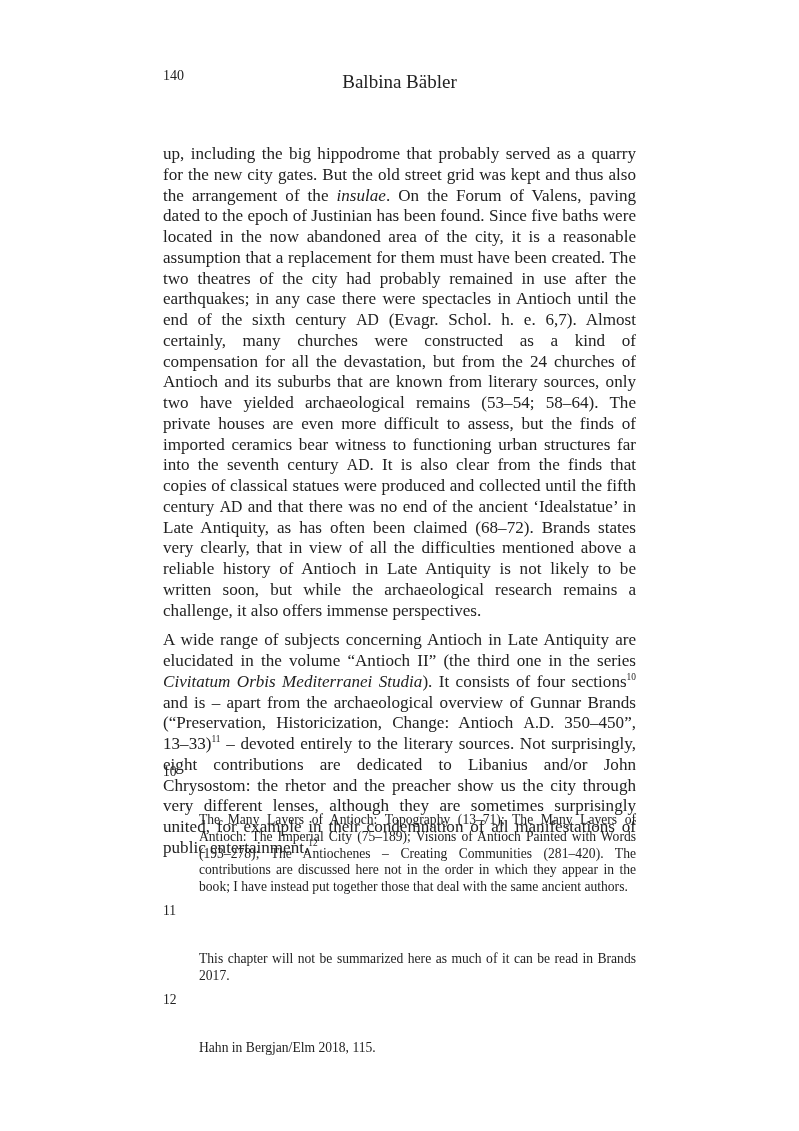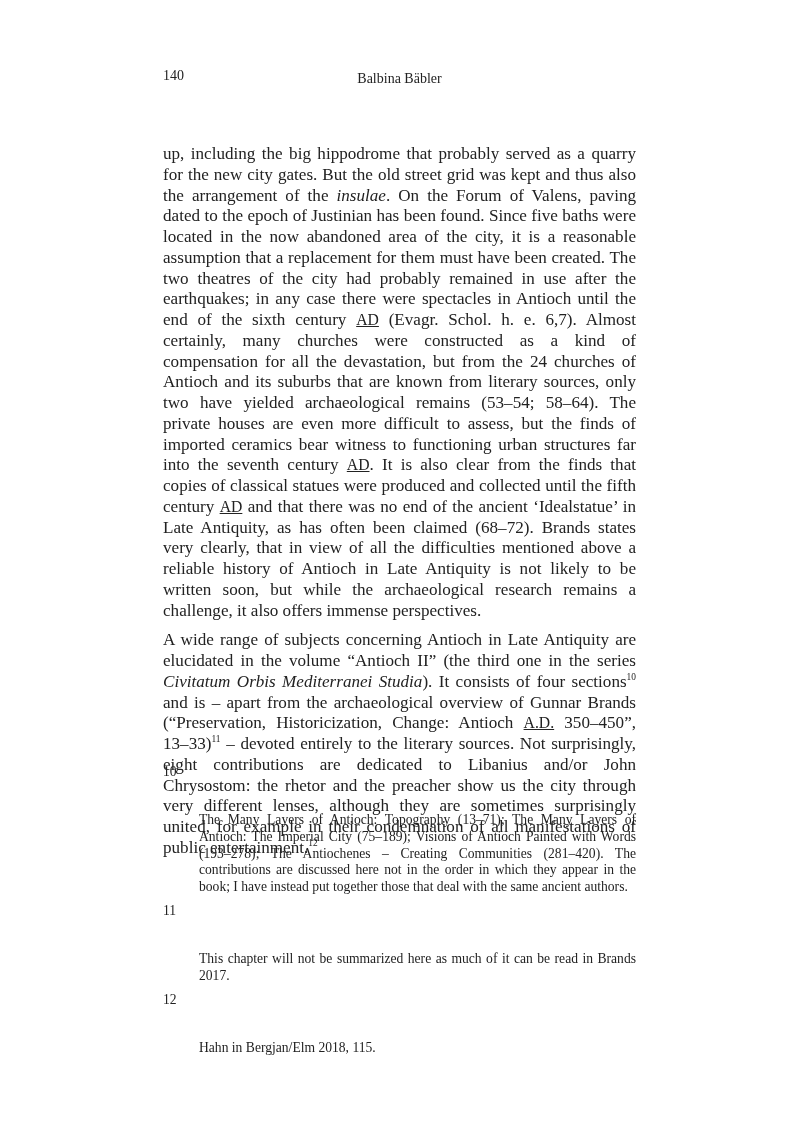--- a/index.html
+++ b/index.html
@@ -1,24 +1,24 @@
 <!DOCTYPE html>
 <html><head>
 <meta charset="utf-8">
 <style>
   html, body { margin: 0; padding: 0; background: #ffffff; }
   body { width: 799px; height: 1131px; position: relative; overflow: hidden;
          font-family: "Liberation Serif", "DejaVu Serif", serif; color: #222; }
   .header { position: absolute; top: 68px; left: 163px; width: 473px; height: 20px; }
   .page-num { position: absolute; left: 0; top: 0; font-size: 14px; }
-  .running-head { position: absolute; left: 0; right: 0; top: 3px; text-align: center; font-size: 14px; }
+  .running-head { position: absolute; left: 0; right: 0; top: 3px; text-align: center; font-size: 19px; }
   .body-text { position: absolute; top: 144px; left: 163px; width: 473px; font-size: 17.1px; line-height: 20.75px; }
   .body-text p { margin: 0; text-align: justify; hyphens: none; }
   .body-text p + p { margin-top: 9px; }
-  .sc { font-variant: small-caps; font-size: 0.92em; text-decoration: underline; }
+  .sc { font-variant: small-caps; font-size: 0.92em; }
   sup { font-size: 0.55em; vertical-align: super; line-height: 0; }
   i { }
   .footnotes { position: absolute; top: 764px; left: 163px; width: 473px; font-size: 13.6px; line-height: 16.8px; }
   .fn { display: flex; margin-bottom: 7px; }
   .fn-num { width: 36px; flex: 0 0 36px; }
   .fn-text { flex: 1; text-align: justify; margin-top: 48px; }
 </style>
 </head>
 <body>
 

